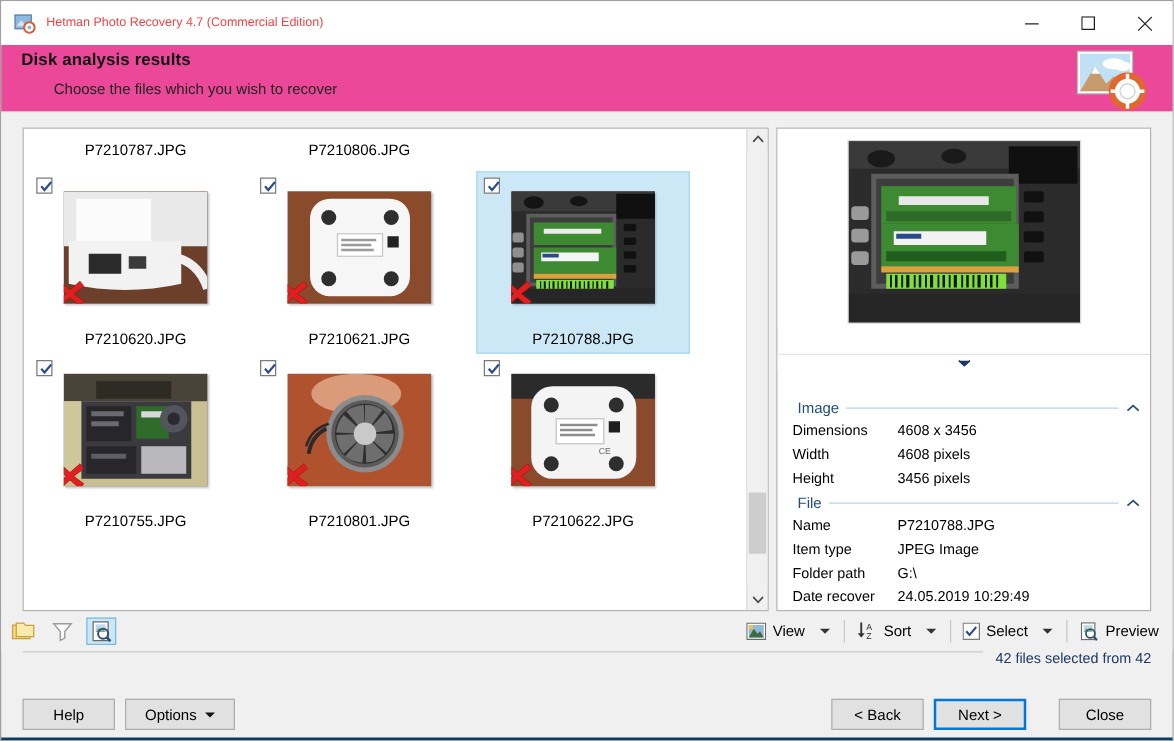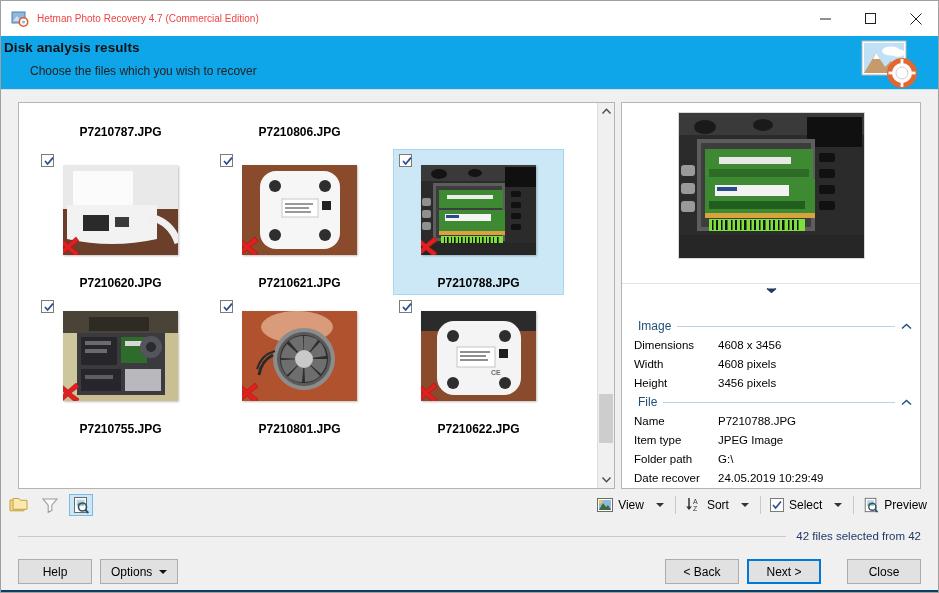--- a/index.html
+++ b/index.html
@@ -16,35 +16,35 @@
   .titlebar { height:35px; background:#ffffff; display:flex; align-items:center;
               flex:0 0 35px; border-bottom:0px solid #fff; }
   .tb-icon { width:18px; height:18px; margin-left:10px; margin-right:8px; position:relative; flex:0 0 18px; }
   .tb-title { font-size:10px; color:#ef4444; flex:1 1 auto; white-space:nowrap; }
   .tb-buttons { display:flex; height:35px; }
   .tb-btn { width:45px; height:35px; display:flex; align-items:center; justify-content:center;
             font-size:13px; color:#202020; background:transparent; }
   .tb-btn svg { display:block; }
 
   
-  .header { flex:0 0 53px; background:#0ea5e9; position:relative; padding:4px 0 0 3px; }
+  .header { flex:0 0 53px; background:#ec4899; position:relative; padding:4px 0 0 16px; }
   .hdr-title { font-size:13.5px; font-weight:bold; color:#111; letter-spacing:0.1px; }
   .hdr-sub { font-size:12px; color:#222; margin-top:9px; margin-left:26px; }
   .hdr-logo { position:absolute; right:14px; top:1px; width:66px; height:52px; }
 
   .hdr-rule { flex:0 0 1px; background:#dcdcdc; }
 
   
   .content { flex:1 1 auto; background:#f0f0f0; position:relative; padding:12px 17px 0 17px;
              display:flex; gap:6px; }
 
   
   .thumbpane { width:597px; background:#ffffff; border:1px solid #b4b4b4; position:relative;
                display:flex; overflow:hidden; }
-  .thumbgrid { flex:1 1 auto; position:relative; overflow:hidden; padding:12px;font-weight:bold; }
+  .thumbgrid { flex:1 1 auto; position:relative; overflow:hidden; padding:0; }
   .trow { display:flex; }
   .tcell { width:179px; display:flex; flex-direction:column; align-items:center; position:relative; }
   .tcell.selected .selbox { background:#cce8f7; border:1px solid #a8d8f0; }
   .selbox { position:absolute; left:4px; top:0px; right:4px; bottom:0px; border:1px solid transparent; }
   .capt { font-size:12px; color:#000; text-align:center; height:24px; line-height:24px; position:relative; z-index:2; }
   .thumbwrap { height:122px; width:100%; position:relative; z-index:2; display:flex;
                align-items:center; justify-content:center; }
   .cb { position:absolute; left:10px; top:5px; width:13px; height:13px; background:#fdfdfd;
         border:1px solid #7b7b7b; z-index:4; }
   .cb svg { position:absolute; left:1px; top:0px; }
@@ -85,29 +85,29 @@
           border:1px solid transparent; }
   .tool.active { background:#cce8f7; border:1px solid #7ab9e0; }
   .tools-right { margin-left:auto; display:flex; align-items:center; }
   .tbtn { display:flex; align-items:center; gap:5px; padding:2px 5px; font-size:12px; color:#000;
           white-space:nowrap; }
   .caret { width:0;height:0;border-left:4px solid transparent;border-right:4px solid transparent;
            border-top:4px solid #333; margin:0 7px; }
   .tsep { width:1px; height:18px; background:#c8c8c8; margin:0 4px; }
 
   
-  .statusrow { flex:0 0 30px; padding:0 17px; display:flex; align-items:center; }
+  .statusrow { flex:0 0 30px; padding:0 17px; display:flex; }
   .status-line { flex:1 1 auto; height:1px; background:#c9c9c9; }
   .status-text { font-size:11.5px; color:#1f3864; padding-left:10px; white-space:nowrap; }
 
   
   .footer { flex:0 0 auto; padding:8px 17px 14px 17px; display:flex; align-items:center; }
   .btn { height:25px; min-width:74px; background:#e1e1e1; border:1px solid #adadad;
          font-size:12px; color:#000; display:flex; align-items:center; justify-content:center;
-         font-family:"Liberation Sans", sans-serif; padding:0 10px; }
+         font-family:"Liberation Sans", sans-serif; padding:0 15px; }
   .btn.default { border:2px solid #0078d7; background:#e1e1e1;text-align:right; }
   .gap8 { width:8px; flex:0 0 8px; }
   .spacer { flex:1 1 auto; }
   .opt-caret { width:0;height:0;border-left:4px solid transparent;border-right:4px solid transparent;
                border-top:4px solid #111; margin-left:7px; }
   .bottom-edge { position:absolute; left:0; right:0; bottom:0; height:2px; background:#0a3d62; }
 </style>
 </head>
 <body>
 

